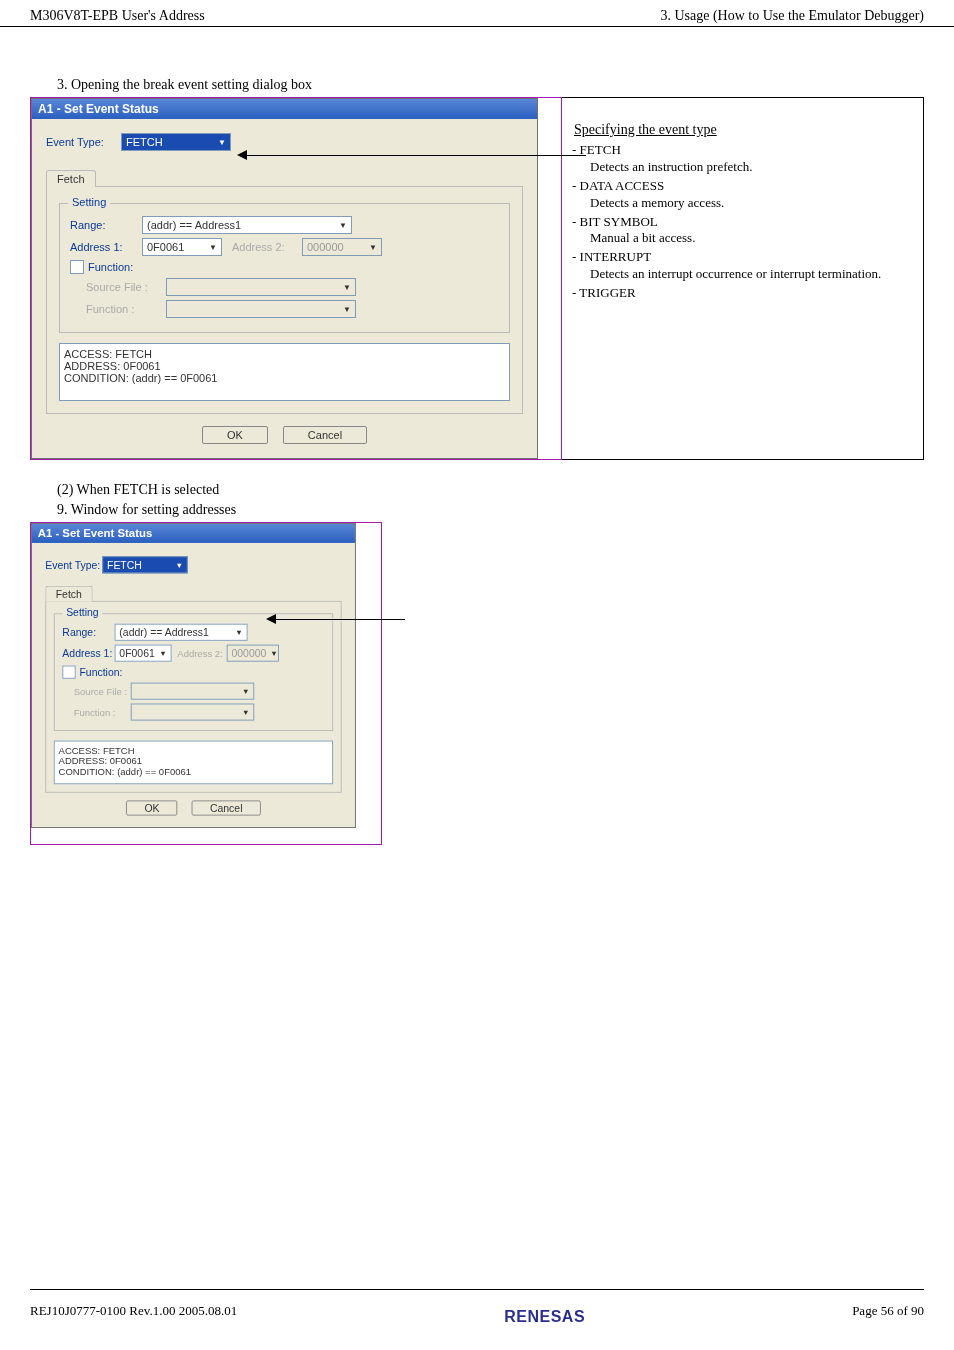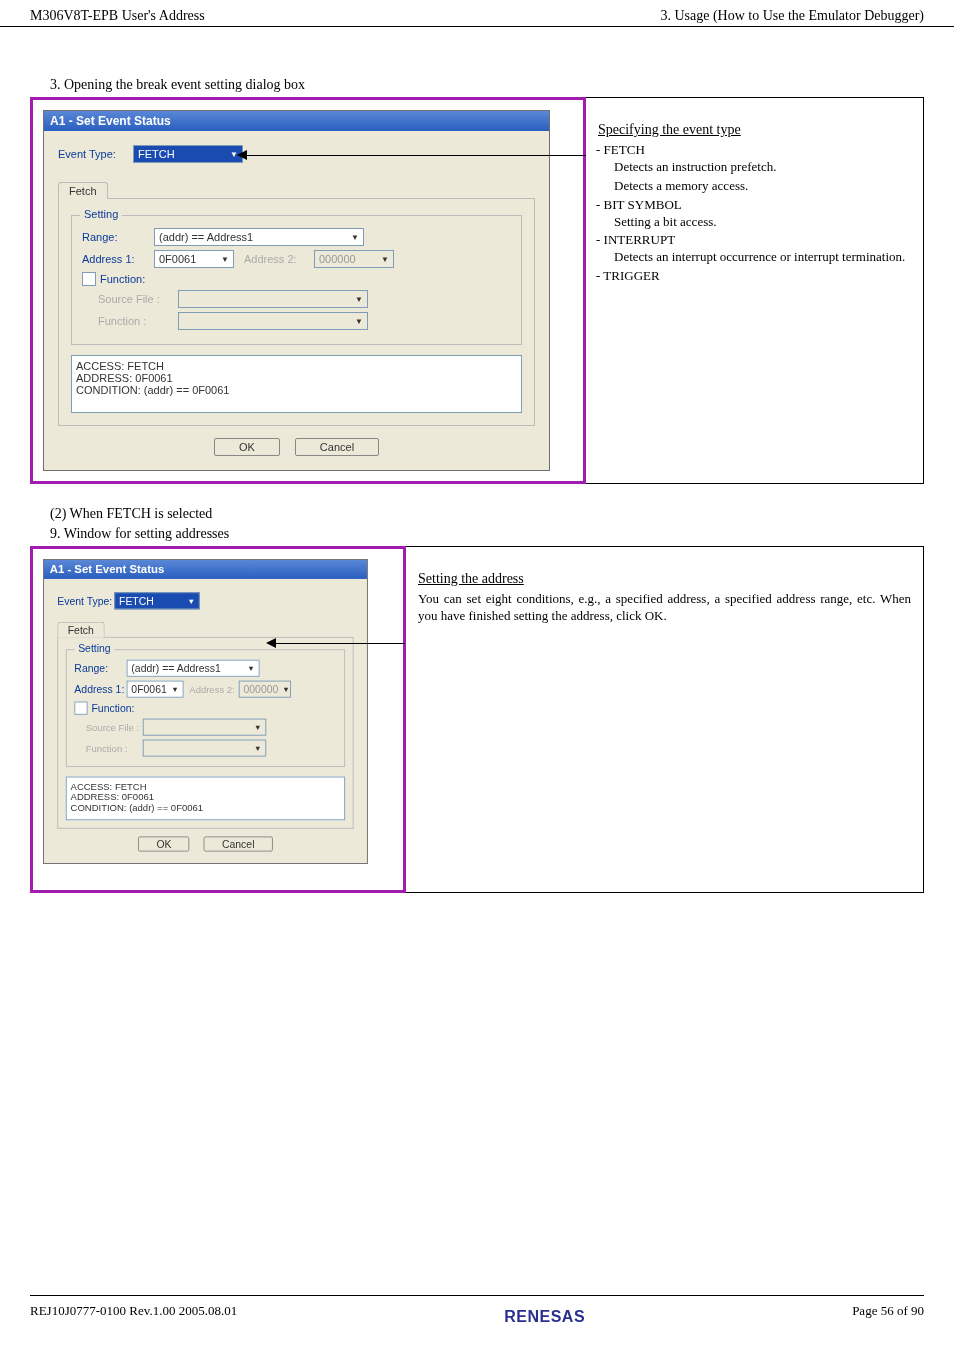--- a/index.html
+++ b/index.html
@@ -17,28 +17,27 @@
     justify-content: space-between;
     border-bottom: 1px solid #000;
     padding: 8px 30px 2px 30px;
     font-size: 14px;
   }
   .main {
     padding: 50px 30px 0 30px;
   }
   .section-title {
     font-size: 14px;
-    margin: 0 0 4px 20px;
+    margin: 0 0 4px 27px;
   }
   .row {
     display: flex;
   }
   .figure-cell {
-    border: 3px solid #a21caf;
-    padding: 10px;
+    border: 1px solid #a21caf;
     vertical-align: top;
   }
   .figure-cell.large-fig { width: 530px; }
   .figure-cell.small-fig { width: 350px; }
   .explain-cell {
     border: 1px solid #000;
     border-left: none;
     padding: 24px 12px;
     font-size: 13px;
     vertical-align: top;
@@ -143,20 +142,21 @@
     width: 0; height: 0;
     border-top: 5px solid transparent;
     border-bottom: 5px solid transparent;
     border-right: 10px solid #000;
   }
   .footer {
     position: absolute;
     bottom: 24px;
     left: 30px; right: 30px;
     border-top: 1px solid #000;
+    padding-top: 6px;
     display: flex;
     justify-content: space-between;
     font-size: 13px;
     align-items: center;
   }
   .renesas { color: #2a2f8f; font-weight: bold; font-family: Arial, sans-serif; font-size: 16px; letter-spacing: 0.5px; margin-top: 12px;}
 </style>
 </head>
 <body>
 
@@ -232,23 +232,24 @@
             <span class="btn">Cancel</span>
           </div>
         </div>
       </div>
     </div>
     <div class="explain-cell">
       <p class="explain-title">Specifying the event type</p>
       <ul class="bullet">
         <li class="term">FETCH</li>
         <li class="sub">Detects an instruction prefetch.</li>
+        <li class="term">DATA ACCESS</li>
         <li class="sub">Detects a memory access.</li>
         <li class="term">BIT SYMBOL</li>
-        <li class="sub">Setting a bit access.</li>
+        <li class="sub">Manual a bit access.</li>
         <li class="term">INTERRUPT</li>
         <li class="sub">Detects an interrupt occurrence or interrupt termination.</li>
         <li class="term">TRIGGER</li>
       </ul>
     </div>
 
     <div class="arrow-line" style="left:216px; top:58px; width:340px;"></div>
     <div class="arrow-head" style="left:207px; top:53px;"></div>
   </div>
 
@@ -313,24 +314,20 @@
 ADDRESS: 0F0061
 CONDITION: (addr) == 0F0061</div>
           </div>
           <div class="btnrow" style="margin:8px 0 2px 0;">
             <span class="btn" style="padding:1px 18px;">OK</span>
             <span class="btn" style="padding:1px 18px;">Cancel</span>
           </div>
         </div>
       </div>
     </div>
-    <div class="explain-cell">
-      <p class="explain-title">Setting the address</p>
-      <p class="desc" style="text-align:justify;">You can set eight conditions, e.g., a specified address, a specified address range, etc. When you have finished setting the address, click OK.</p>
-    </div>
 
     <div class="arrow-line" style="left:245px; top:97px; width:130px;"></div>
     <div class="arrow-head" style="left:236px; top:92px;"></div>
   </div>
 
 </div>
 
 <div class="footer">
   <span>REJ10J0777-0100   Rev.1.00   2005.08.01</span>
   <span class="renesas">RENESAS</span>

